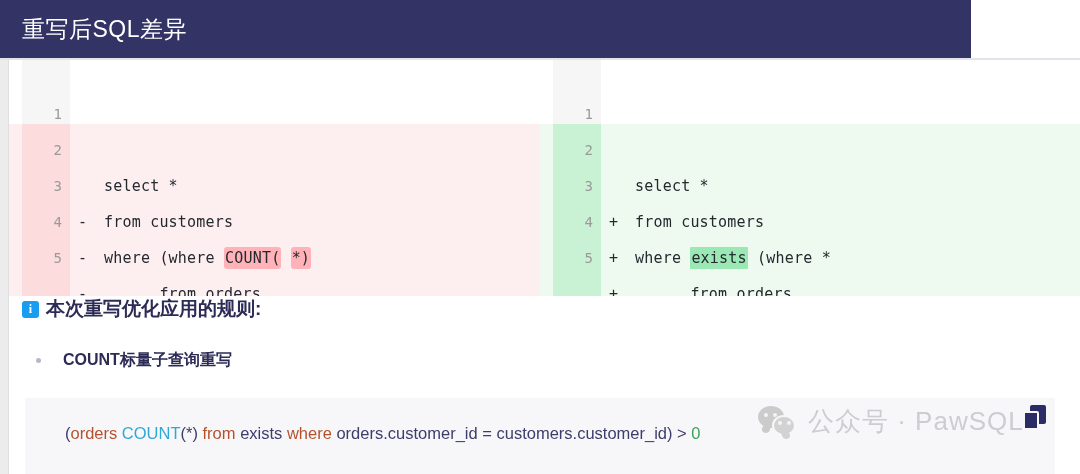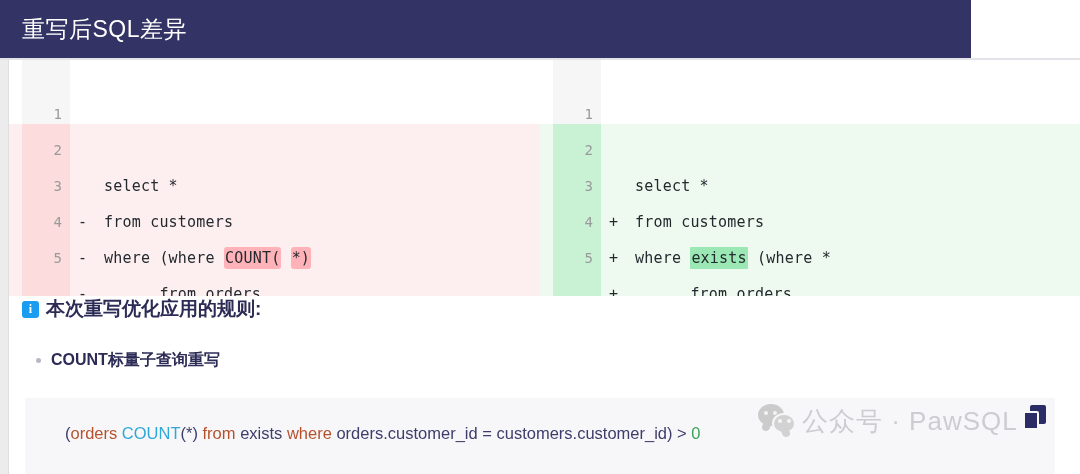--- a/index.html
+++ b/index.html
@@ -90,21 +90,21 @@
     width: 17px; height: 17px; background: #1a9cf0; border-radius: 3px;
     color: #fff; font-size: 12px; font-weight: bold; line-height: 17px;
     text-align: center; font-family: "Liberation Serif", serif;
     flex: 0 0 17px;
   }
   .rules-head-text {
     font-size: 19px; font-weight: bold; color: #2b2b55;
     font-family: "Liberation Sans", sans-serif;
   }
   .rule-item {
-    display: flex; align-items: center; gap: 10px;
+    display: flex; align-items: center; gap: 22px;
     margin-top: 30px; padding-left: 14px;
   }
   .bullet { width: 5px; height: 5px; border-radius: 50%; background: #b9b9c6; flex: 0 0 5px; }
   .rule-label {
     font-size: 16px; font-weight: bold; color: #2b2b55;
     font-family: "Liberation Sans", sans-serif;
   }
 
   
   .sqlbox {
@@ -118,21 +118,21 @@
   }
   .kw   { color: #b5522e; }
   .fn   { color: #2fa8d8; }
   .id   { color: #3d3d6b; }
   .num0 { color: #3aa35a; }
   .pn   { color: #3d3d6b; }
 
   
   .watermark {
     position: absolute; left: 758px; top: 404px;
-    display: flex; gap: 4px;
+    display: flex; align-items: center; gap: 10px;
     opacity: .55; pointer-events: none;
   }
   .wechat { position: relative; width: 40px; height: 32px; }
   .wechat .b1 {
     position: absolute; left: 0; top: 0; width: 26px; height: 22px;
     background: #a8a8a8; border-radius: 50%;
   }
   .wechat .b1:after {
     content:""; position:absolute; left:4px; bottom:-5px; width:8px; height:8px;
     background:#a8a8a8; border-radius:50% 0 50% 50%; transform: rotate(20deg);

